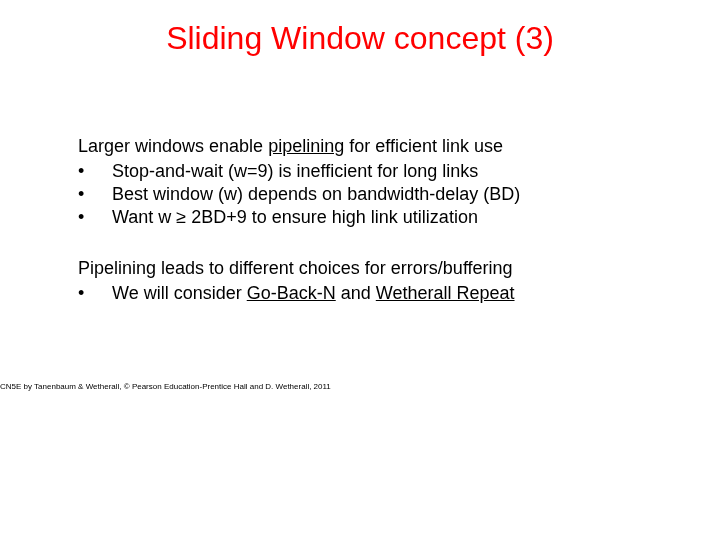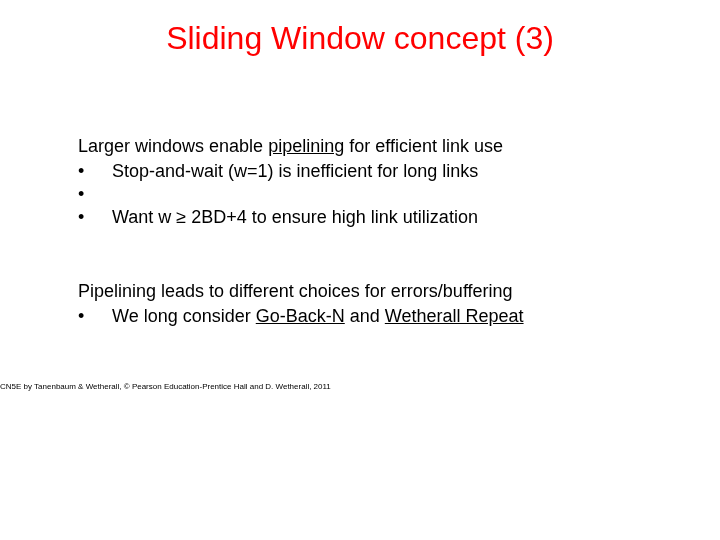--- a/index.html
+++ b/index.html
@@ -46,21 +46,21 @@
     display: flex;
   }
   .bullet-mark {
     width: 34px;
     flex: 0 0 34px;
   }
   .under {
     text-decoration: underline;
   }
   .section2 {
-    margin-top: 51px;
+    margin-top: 28px;
   }
   .footer {
     position: absolute;
     bottom: 22px;
     left: 0;
     right: 0;
     text-align: left;
     font-size: 8px;
     color: #000000;
   }
@@ -74,38 +74,39 @@
 
   <div class="body">
 
     <p class="lead">
       <span>Larger windows enable </span><span class="under">pipelining</span><span> for efficient link use</span>
     </p>
 
     <ul class="bullets">
       <li>
         <span class="bullet-mark">•</span>
-        <span>Stop-and-wait (w=1) is inefficient for long links</span>
+        <span>Stop-and-wait (w=9) is inefficient for long links</span>
       </li>
       <li>
         <span class="bullet-mark">•</span>
+        <span>Best window (w) depends on bandwidth-delay (BD)</span>
       </li>
       <li>
         <span class="bullet-mark">•</span>
-        <span>Want w ≥ 2BD+4 to ensure high link utilization</span>
+        <span>Want w ≥ 2BD+9 to ensure high link utilization</span>
       </li>
     </ul>
 
     <div class="section2">
       <p class="lead">Pipelining leads to different  choices for errors/buffering</p>
       <ul class="bullets">
         <li>
           <span class="bullet-mark">•</span>
           <span>
-            <span>We long consider </span><span class="under">Go-Back-N</span><span> and </span><span class="under">Wetherall Repeat</span>
+            <span>We will consider </span><span class="under">Go-Back-N</span><span> and </span><span class="under">Wetherall Repeat</span>
           </span>
         </li>
       </ul>
     </div>
 
   </div>
 
   <div class="footer">CN5E by Tanenbaum &amp; Wetherall, © Pearson Education-Prentice Hall and D. Wetherall, 2011</div>
 
 </div>

